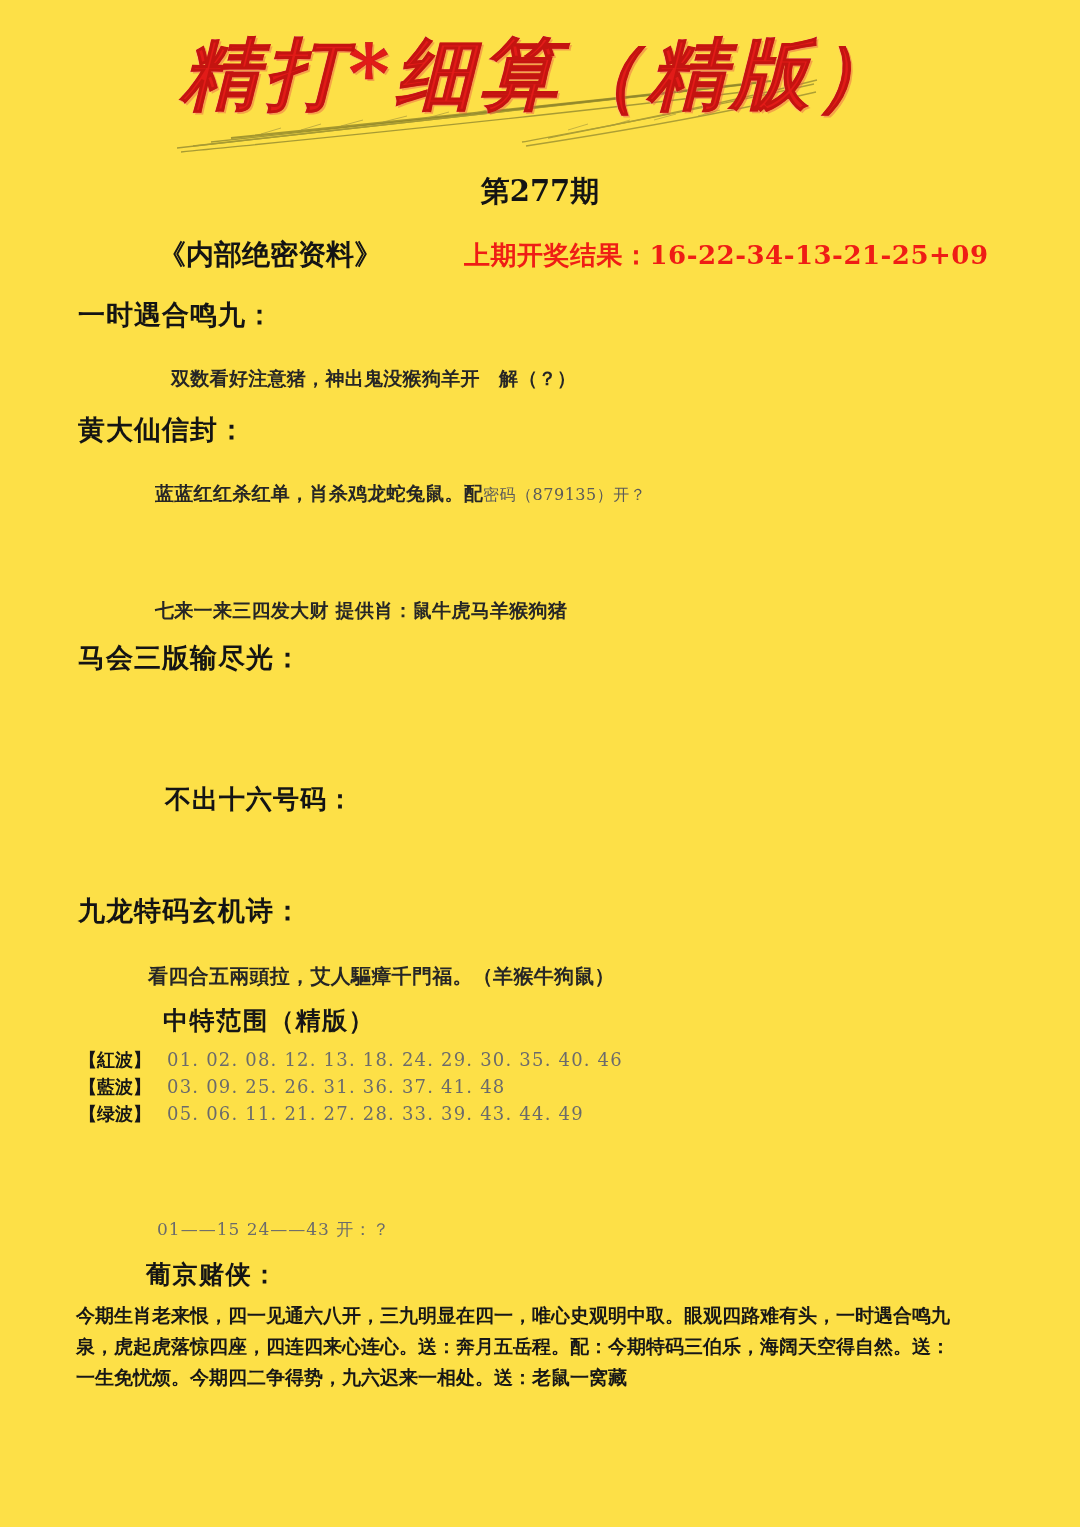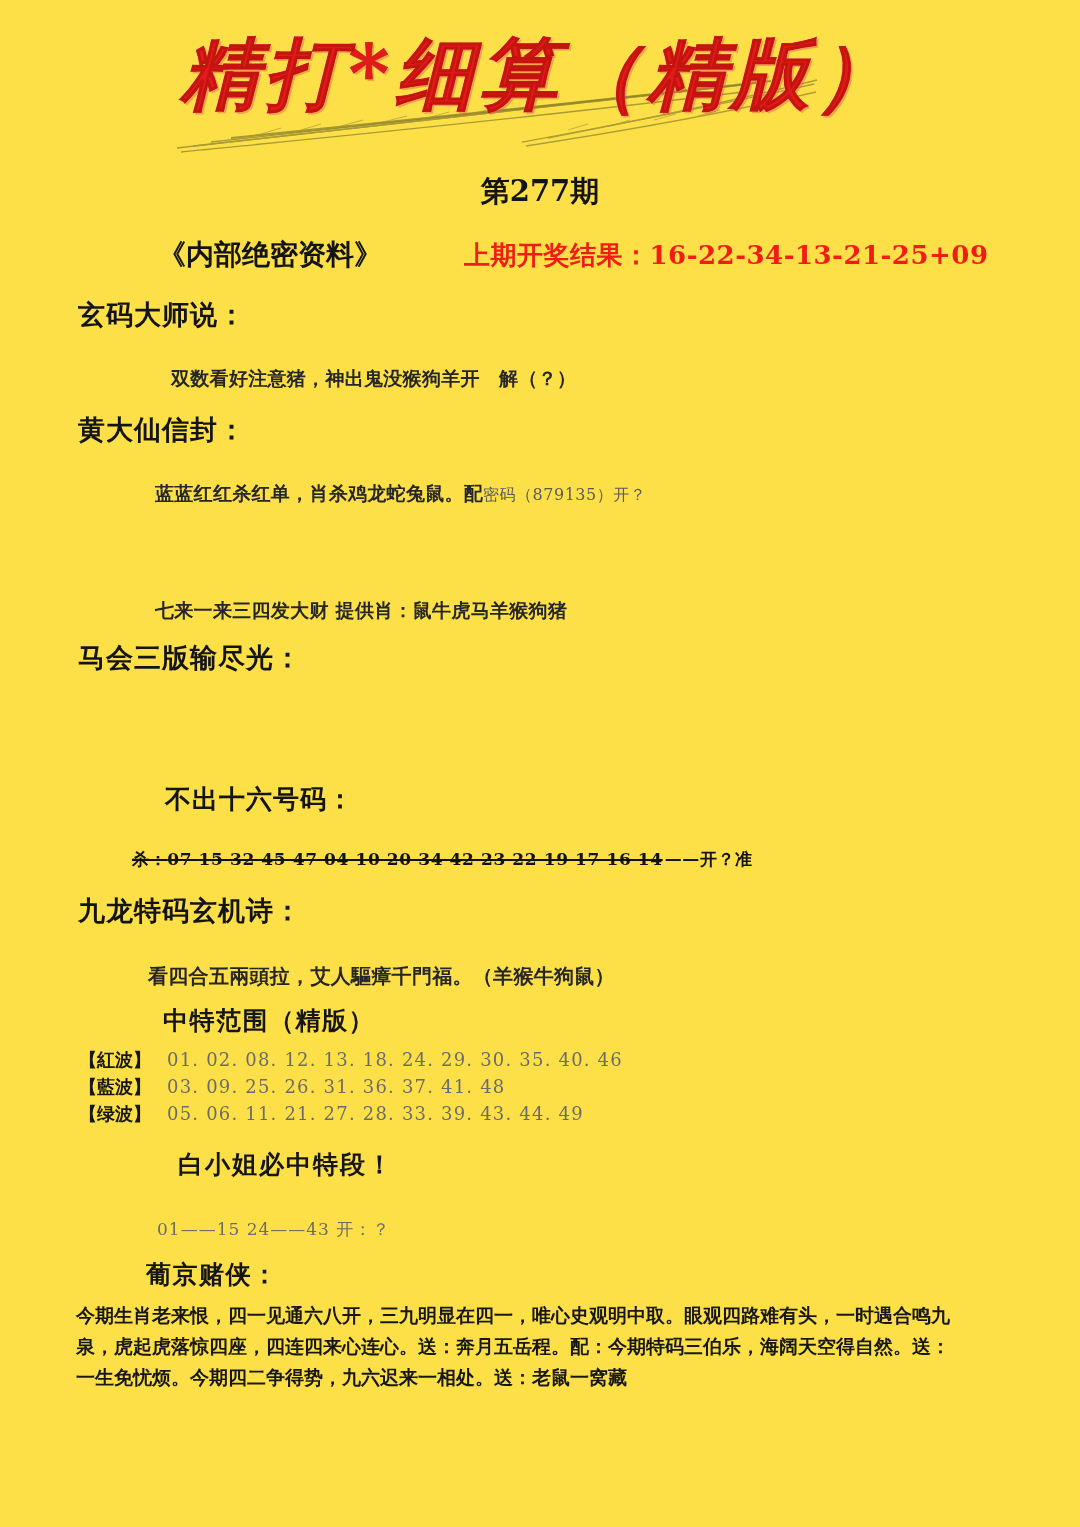--- a/index.html
+++ b/index.html
@@ -332,53 +332,51 @@
     </div>
   </div>
 
   <div class="issue-no">第277期</div>
 
   <div class="sub-row">
     <div class="secret-label">《内部绝密资料》</div>
     <div class="draw-result">上期开奖结果：16-22-34-13-21-25+09</div>
   </div>
 
-  <div class="heading" style="top:297px;">玄码大师说：</div>
+  <div class="heading" style="top:297px;">一时遇合鸣九：</div>
   <div class="body-line" style="top:366px;margin-left:16px;">双数看好注意猪，神出鬼没猴狗羊开　解（？）</div>
 
   <div class="heading" style="top:412px;">黄大仙信封：</div>
   <div class="body-line" style="top:481px;"><span>蓝蓝红红杀红单，肖杀鸡龙蛇兔鼠。配</span><span class="small-code">密码（879135）开？</span></div>
 
   <div class="body-line" style="top:598px;">七来一来三四发大财 提供肖：鼠牛虎马羊猴狗猪</div>
 
   <div class="heading" style="top:640px;">马会三版输尽光：</div>
 
   <div class="kill-heading">不出十六号码：</div>
-  <div class="kill-line"><span class="kill-nums"><span>杀：</span><span>07 15 32 45 47 04 10 20 34 42 23 22 19 17 16 14</span></span><span class="kill-tail">——开？准</span></div>
 
   <div class="heading" style="top:893px;">九龙特码玄机诗：</div>
   <div class="body-line" style="top:963px; left:148px; font-size:20px;">看四合五兩頭拉，艾人驅瘴千門福。（羊猴牛狗鼠）</div>
 
   <div class="range-title">中特范围（精版）</div>
   <div class="wave-rows">
     <div class="wave-row">
       <span class="wave-label">【紅波】</span>
       <span class="wave-nums">01. 02. 08. 12. 13. 18. 24. 29. 30. 35. 40. 46</span>
     </div>
     <div class="wave-row">
       <span class="wave-label">【藍波】</span>
       <span class="wave-nums">03. 09. 25. 26. 31. 36. 37. 41. 48</span>
     </div>
     <div class="wave-row">
       <span class="wave-label">【绿波】</span>
       <span class="wave-nums">05. 06. 11. 21. 27. 28. 33. 39. 43. 44. 49</span>
     </div>
   </div>
 
-  <div class="bai-title">白小姐必中特段！</div>
   <div class="bai-range">01——15 24——43 开：？</div>
 
   <div class="pj-heading">葡京赌侠：</div>
   <div class="pj-body">
     <div class="pj-line">今期生肖老来恨，四一见通六八开，三九明显在四一，唯心史观明中取。眼观四路难有头，一时遇合鸣九</div>
     <div class="pj-line">泉，虎起虎落惊四座，四连四来心连心。送：奔月五岳程。配：今期特码三伯乐，海阔天空得自然。送：</div>
     <div class="pj-line">一生免忧烦。今期四二争得势，九六迟来一相处。送：老鼠一窝藏</div>
   </div>
 
 </div>

